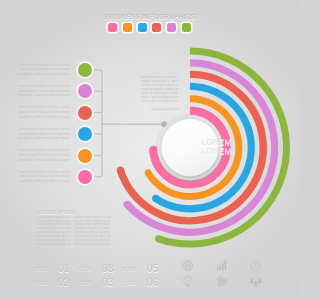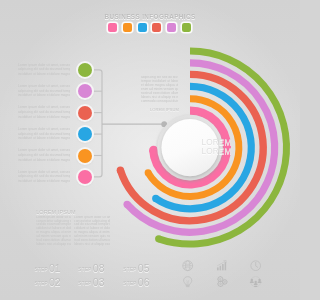--- a/index.html
+++ b/index.html
@@ -47,21 +47,21 @@
   .btcol{position:absolute;top:215.6px;width:35px;text-align:justify;
      font-size:3.25px;line-height:3.9px;color:#c5c5c5;letter-spacing:.03px;
      white-space:nowrap;overflow:hidden;}
   #btcol1{left:36.2px;}
   #btcol2{left:74px;width:36px;}
 
   
   .step{position:absolute;white-space:nowrap;line-height:8px;}
   .step .lbl{font-size:4.6px;letter-spacing:.38px;color:#c0c0c0;
      text-shadow:0 .7px 0 rgba(255,255,255,.75);position:relative;top:-1.1px;}
-  .step .num{font-size:10.5px;color:#c1c1c1;margin-left:1px;font-weight:400;
+  .step .num{font-size:10.5px;color:#c1c1c1;margin-left:10px;font-weight:400;
      text-shadow:0 .7px 0 rgba(255,255,255,.75);}
 
   .ficon{position:absolute;width:11.4px;height:11.4px;overflow:visible;}
 </style>
 </head>
 <body>
 
 <div id="stage">
 
   <svg class="svgfull" id="arcs" viewBox="0 0 300 300">

